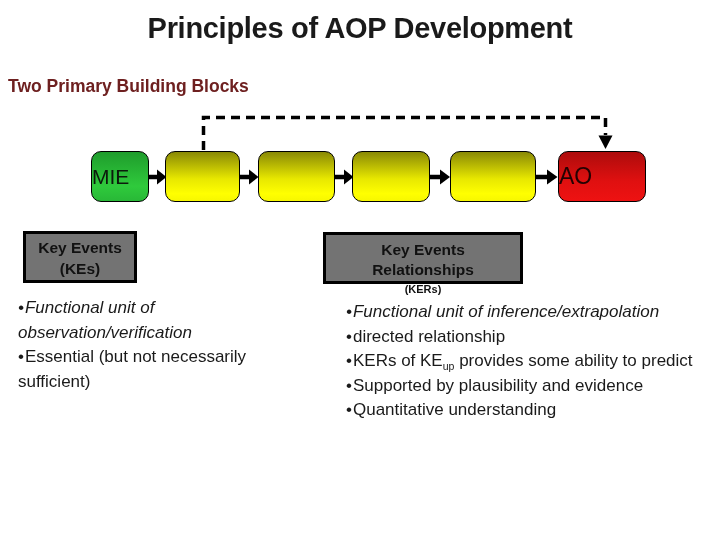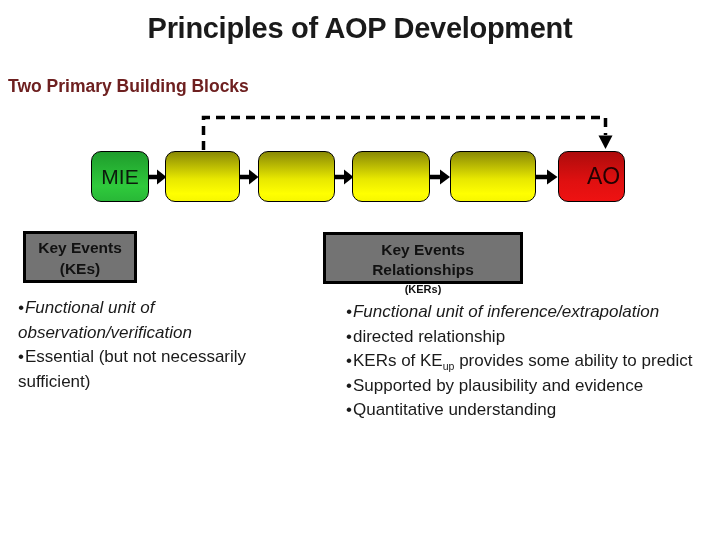--- a/index.html
+++ b/index.html
@@ -19,32 +19,32 @@
   }
   .slide-subtitle{
     position:absolute;top:76px;left:8px;
     font-size:17.5px;font-weight:bold;color:#6e2020;
   }
   svg.overlay{position:absolute;top:0;left:0;pointer-events:none;}
   .flow-box{
     position:absolute;top:151px;height:51px;
     border:1px solid #000;border-radius:10px;
     box-sizing:border-box;
-    display:flex;align-items:center;justify-content:center;
+    display:flex;align-items:center;justify-content:flex-start;
   }
   .mie-box{left:91px;width:58px;
     background:linear-gradient(180deg,#1f9c2c 0%,#2fca3c 70%,#28b837 100%);}
   .mie-box .label{font-size:21px;color:#0c1a0c;}
   .ke1{left:165px;width:75px;}
   .ke2{left:258px;width:77px;}
   .ke3{left:352px;width:78px;}
   .ke4{left:450px;width:86px;}
   .ke-box{background:linear-gradient(180deg,#8a8a05 0%,#e8e800 55%,#ffff00 85%,#f7f700 100%);}
-  .ao-box{left:558px;width:67px;
-    background:linear-gradient(180deg,#ad0c0c 0%,#e01010 60%,#ee1212 100%);padding-left:24px;}
+  .ao-box{left:558px;width:88px;
+    background:linear-gradient(180deg,#ad0c0c 0%,#e01010 60%,#ee1212 100%);}
   .ao-box .label{font-size:23px;color:#240202;}
   .header-box{
     position:absolute;
     border:3px solid #000;
     background:#737373;
     box-sizing:border-box;
     text-align:center;
     font-weight:bold;font-size:15.5px;line-height:21px;
     padding-top:3px;
   }

